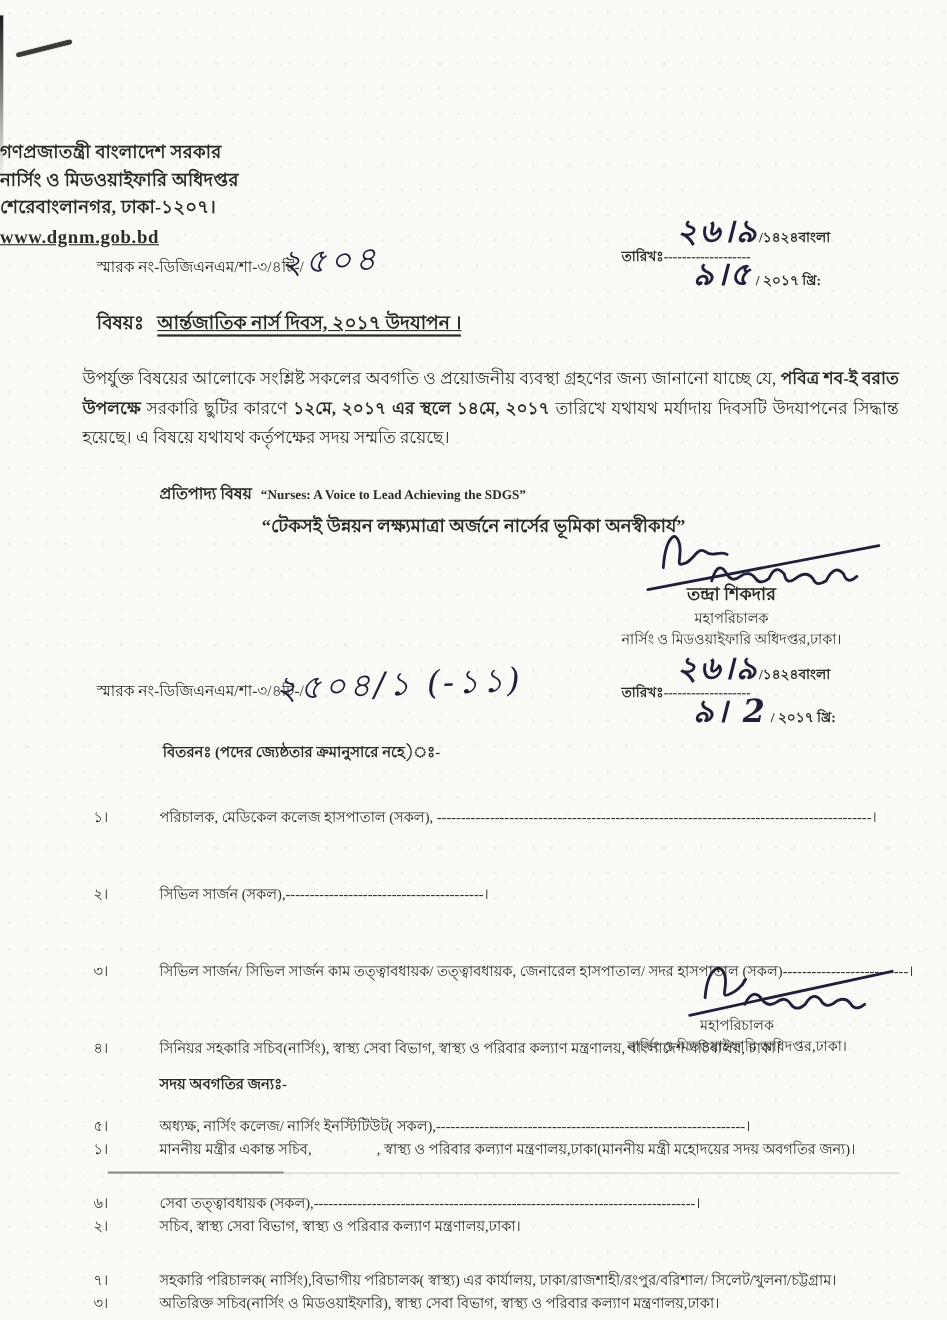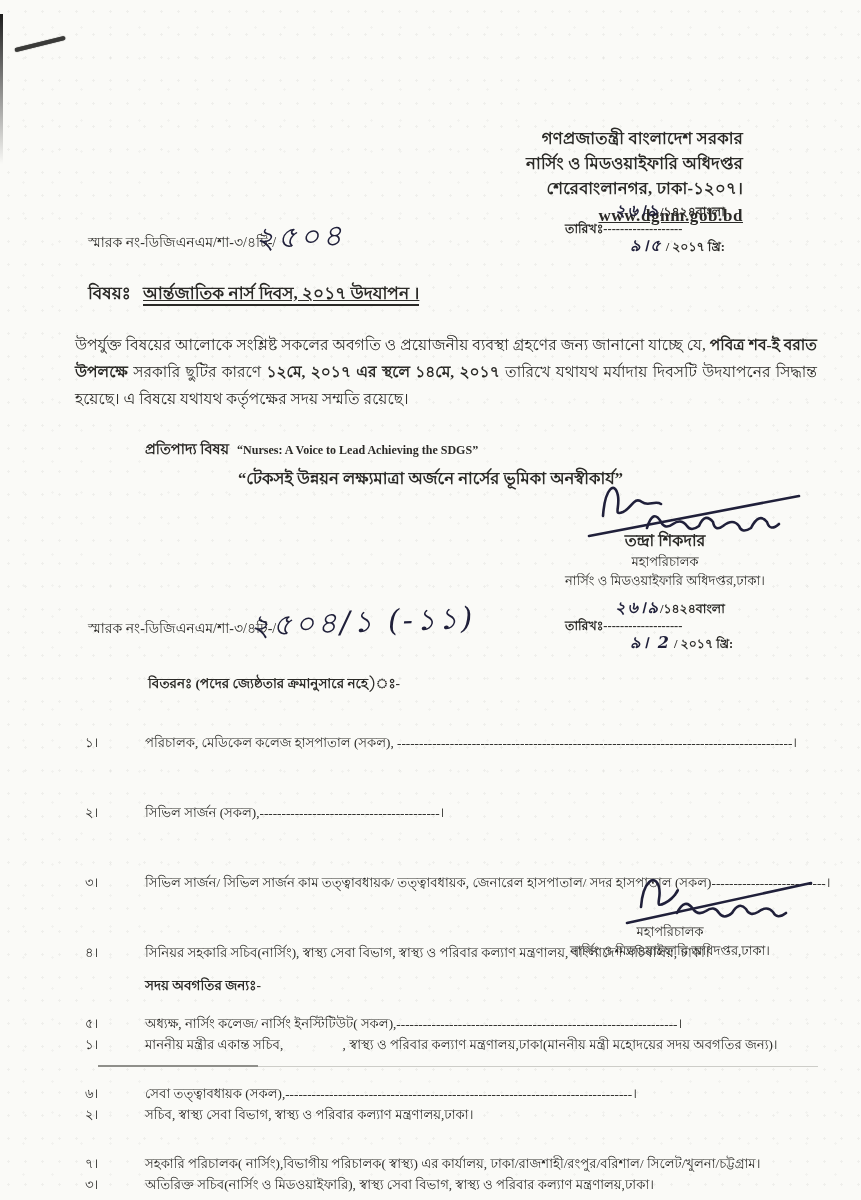--- a/index.html
+++ b/index.html
@@ -10,28 +10,28 @@
                      radial-gradient(rgba(60,60,50,0.04) 1px, transparent 1.2px);
     background-size:17px 23px, 29px 31px;
     background-position:0 0, 9px 12px;
     color:#2b2a27;
     font-family:"Liberation Serif","DejaVu Serif",serif;
   }
   .abs{position:absolute;}
   .bn{font-family:"Liberation Serif","DejaVu Sans",serif;}
   .bold{font-weight:bold;}
   
-  .hdr{left:16px;top:126px;width:727px;text-align:right;font-size:16.5px;font-weight:bold;line-height:25px;letter-spacing:.2px;}
+  .hdr{left:0;top:126px;width:727px;text-align:left;font-size:16.5px;font-weight:bold;line-height:25px;letter-spacing:.2px;}
   .hdr .url{font-size:17px;text-decoration:underline;letter-spacing:.6px;margin-top:2px;}
   
   .memo-label{font-size:14px;}
   .hand{font-family:"DejaVu Serif","Liberation Serif",serif;font-style:italic;color:#20203a;}
   .memo-num{font-size:30px;letter-spacing:3px;transform:rotate(-2deg);display:inline-block;}
   .dateblk{font-size:12.5px;font-weight:bold;line-height:15px;}
-  .dateblk .hand{font-size:16px;letter-spacing:2px;}
+  .dateblk .hand{font-size:29px;letter-spacing:2px;}
   
   .subject{font-size:17px;font-weight:bold;}
   .subject .u{border-bottom:2px solid #2b2a27;padding-bottom:1px;text-decoration:underline;}
   
   .bodytext{font-size:15.5px;line-height:27px;text-align:justify;}
   
   .theme-en{font-size:12px;font-weight:bold;font-family:"Liberation Serif",serif;}
   .theme-label{font-size:14.5px;font-weight:bold;}
   .theme-bn{font-size:16.5px;font-weight:bold;}
   

